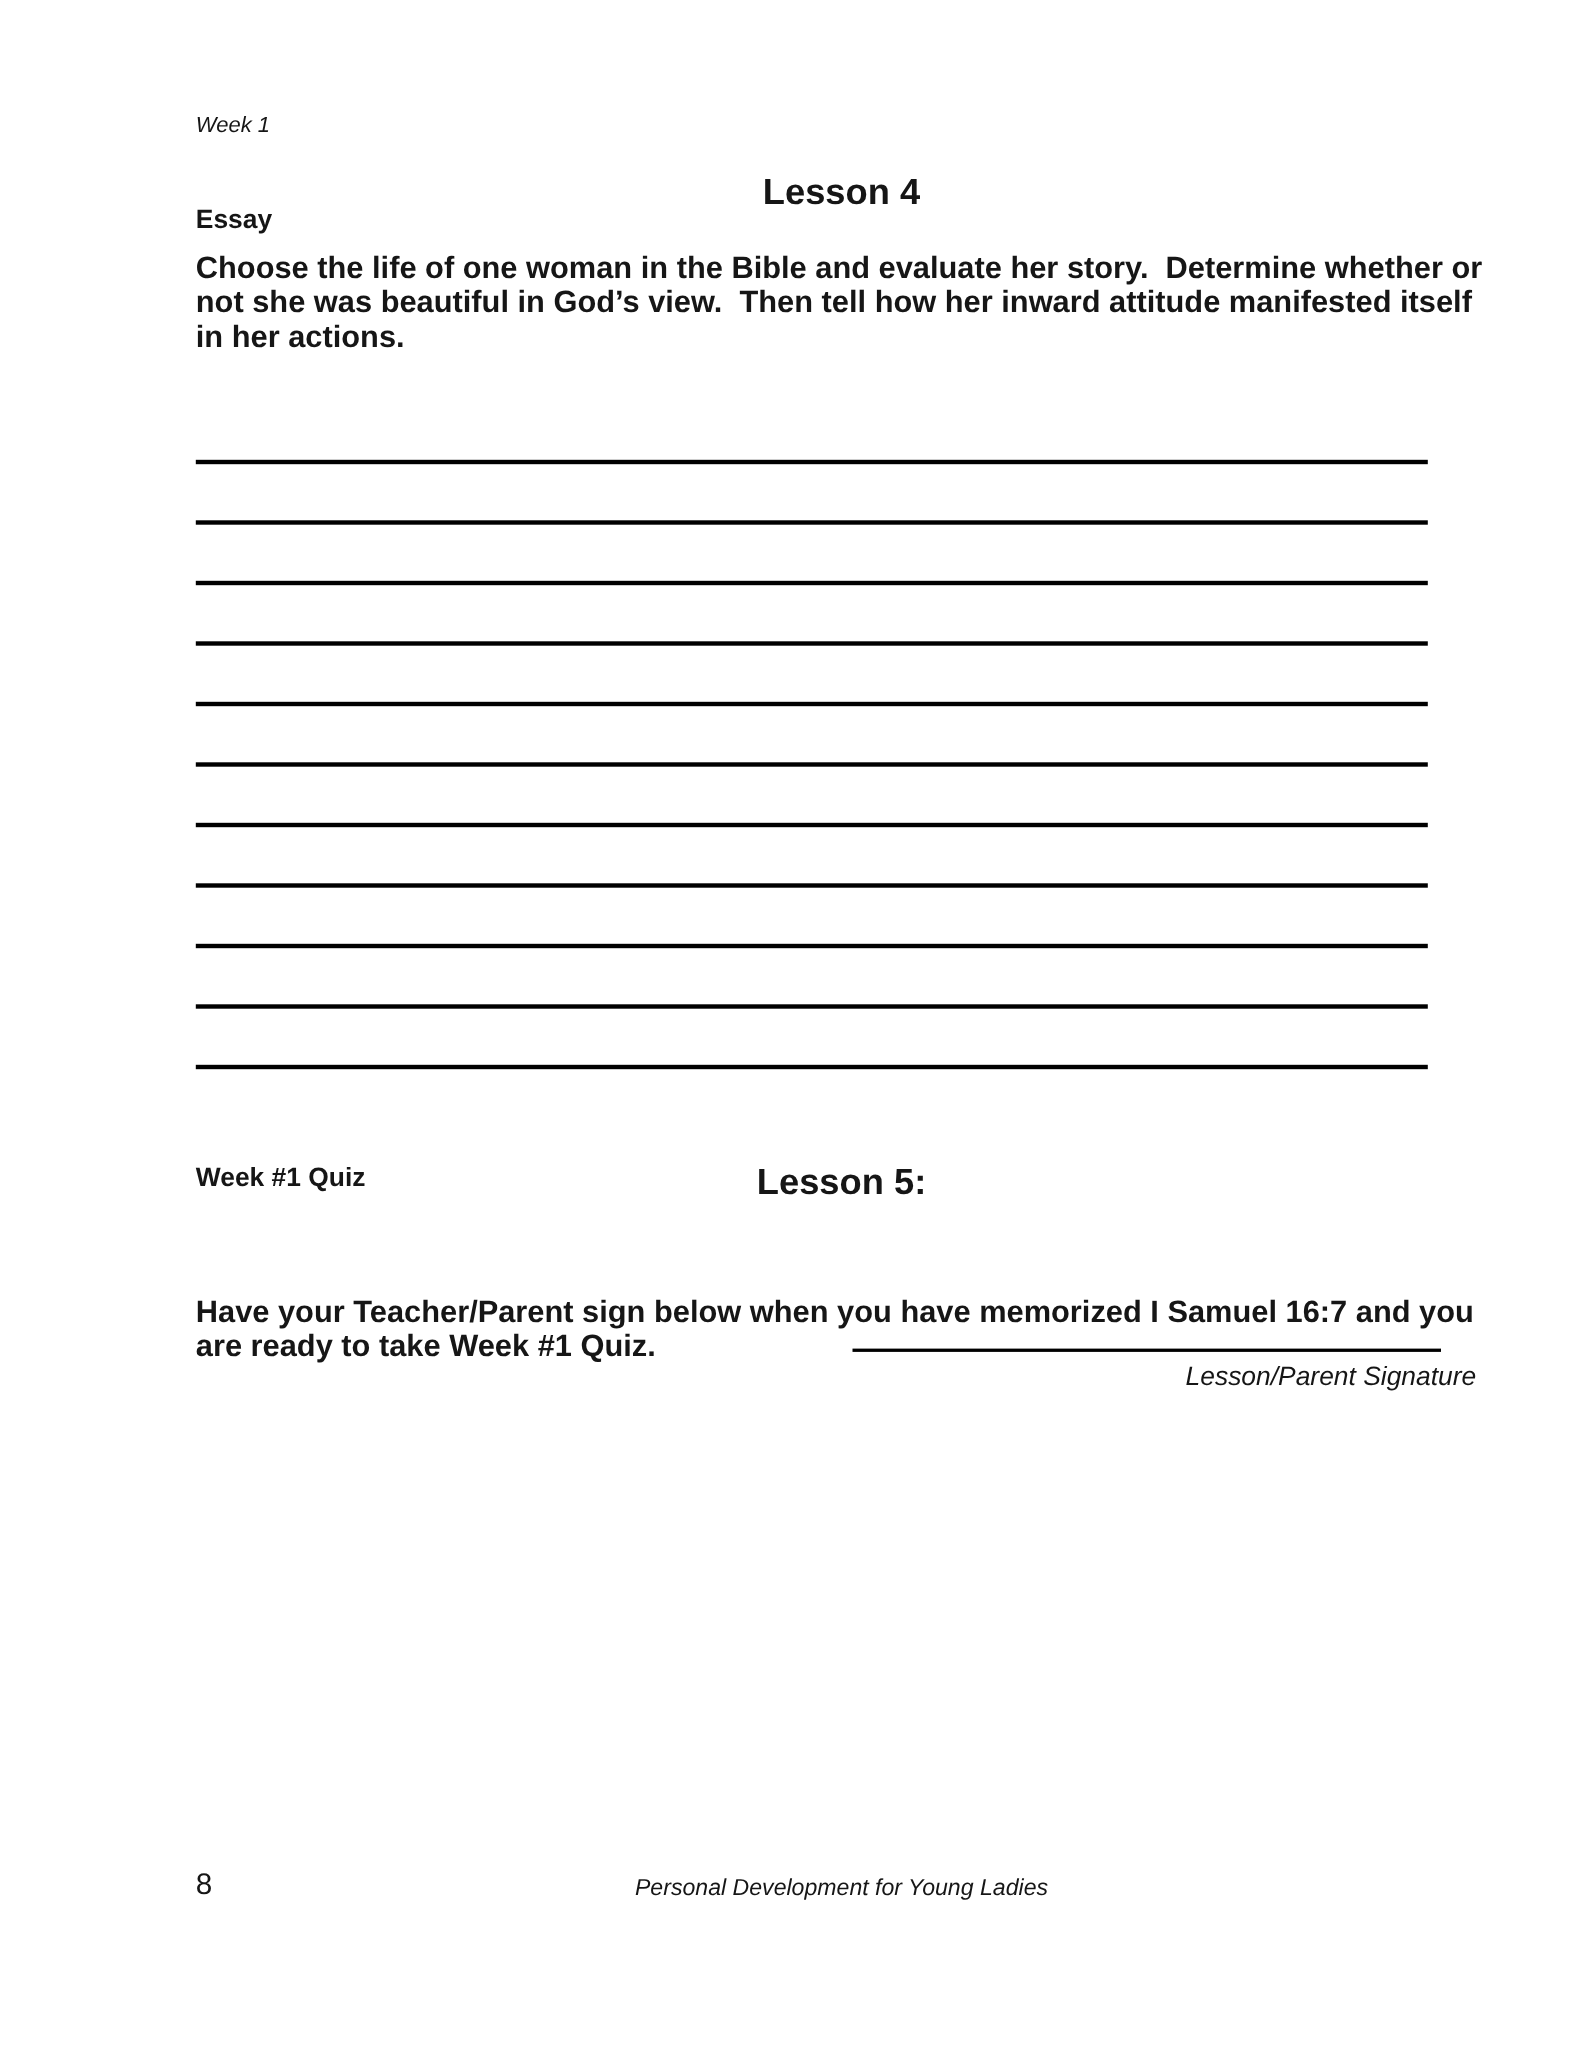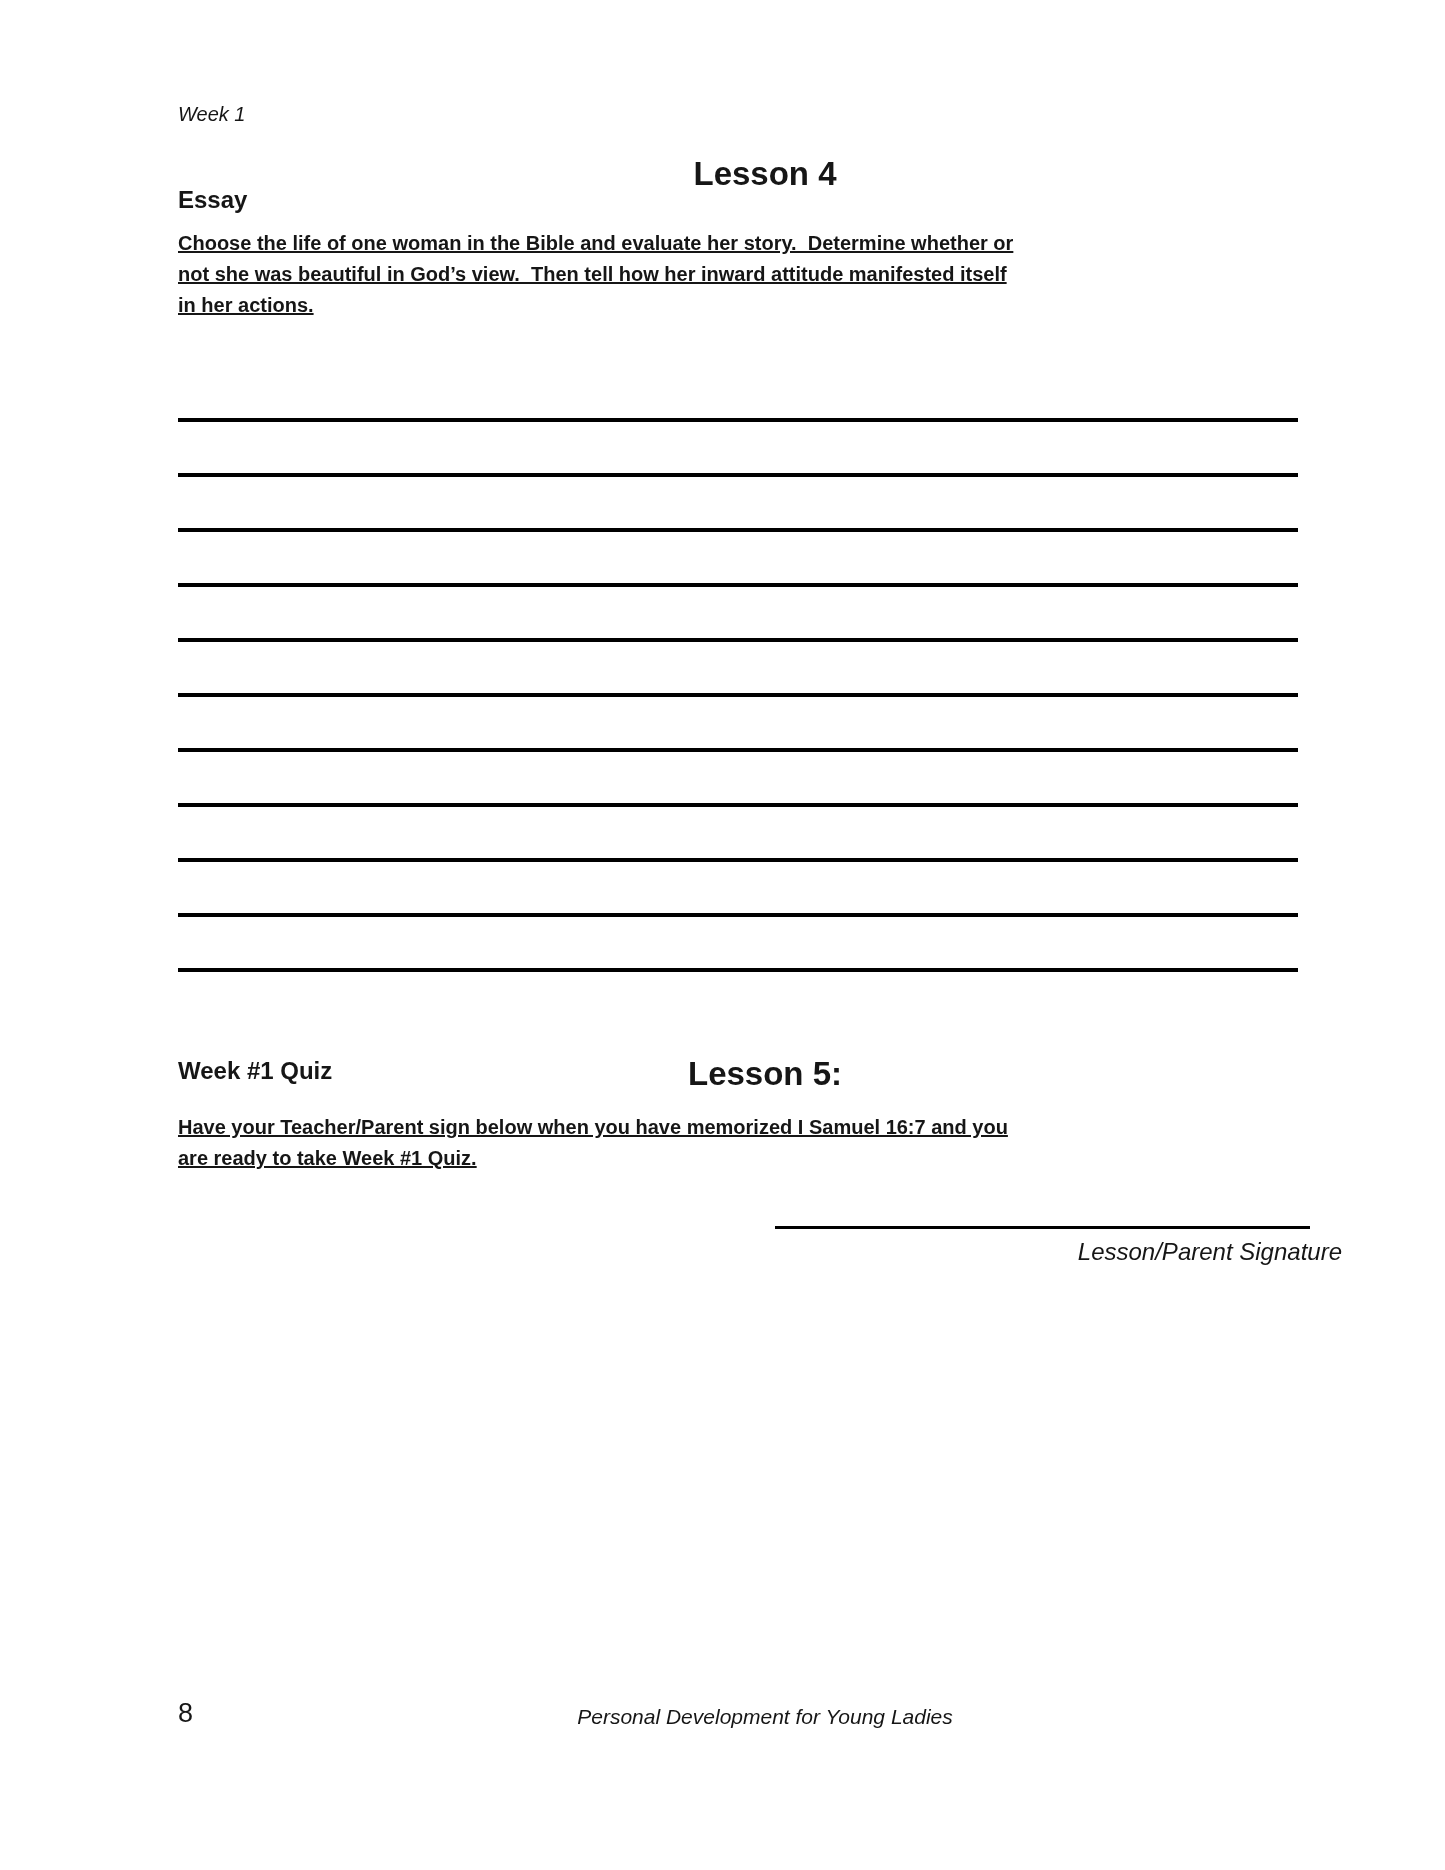--- a/index.html
+++ b/index.html
@@ -35,30 +35,29 @@
   .lesson5-title { left: 765px; top: 1028px; }
 
   .section-label {
     font-size: 24px;
     font-weight: bold;
   }
   .essay-label { left: 178px; top: 186px; }
   .quiz-label  { left: 178px; top: 1057px; }
 
   .prompt {
-    font-size: 20px;
+    font-size: 28px;
     font-weight: bold;
     line-height: 31px;
     white-space: pre-wrap;
     margin: 0;
     width: 1220px;
-    text-decoration: underline;
   }
   .essay-prompt { left: 178px; top: 228px; }
-  .quiz-prompt  { left: 178px; top: 1112px; }
+  .quiz-prompt  { left: 178px; top: 1177px; }
 
   .answer-lines {
     left: 178px;
     top: 418px;
     width: 1120px;
   }
   .answer-line {
     height: 4px;
     background: #000000;
     margin-bottom: 51px;

